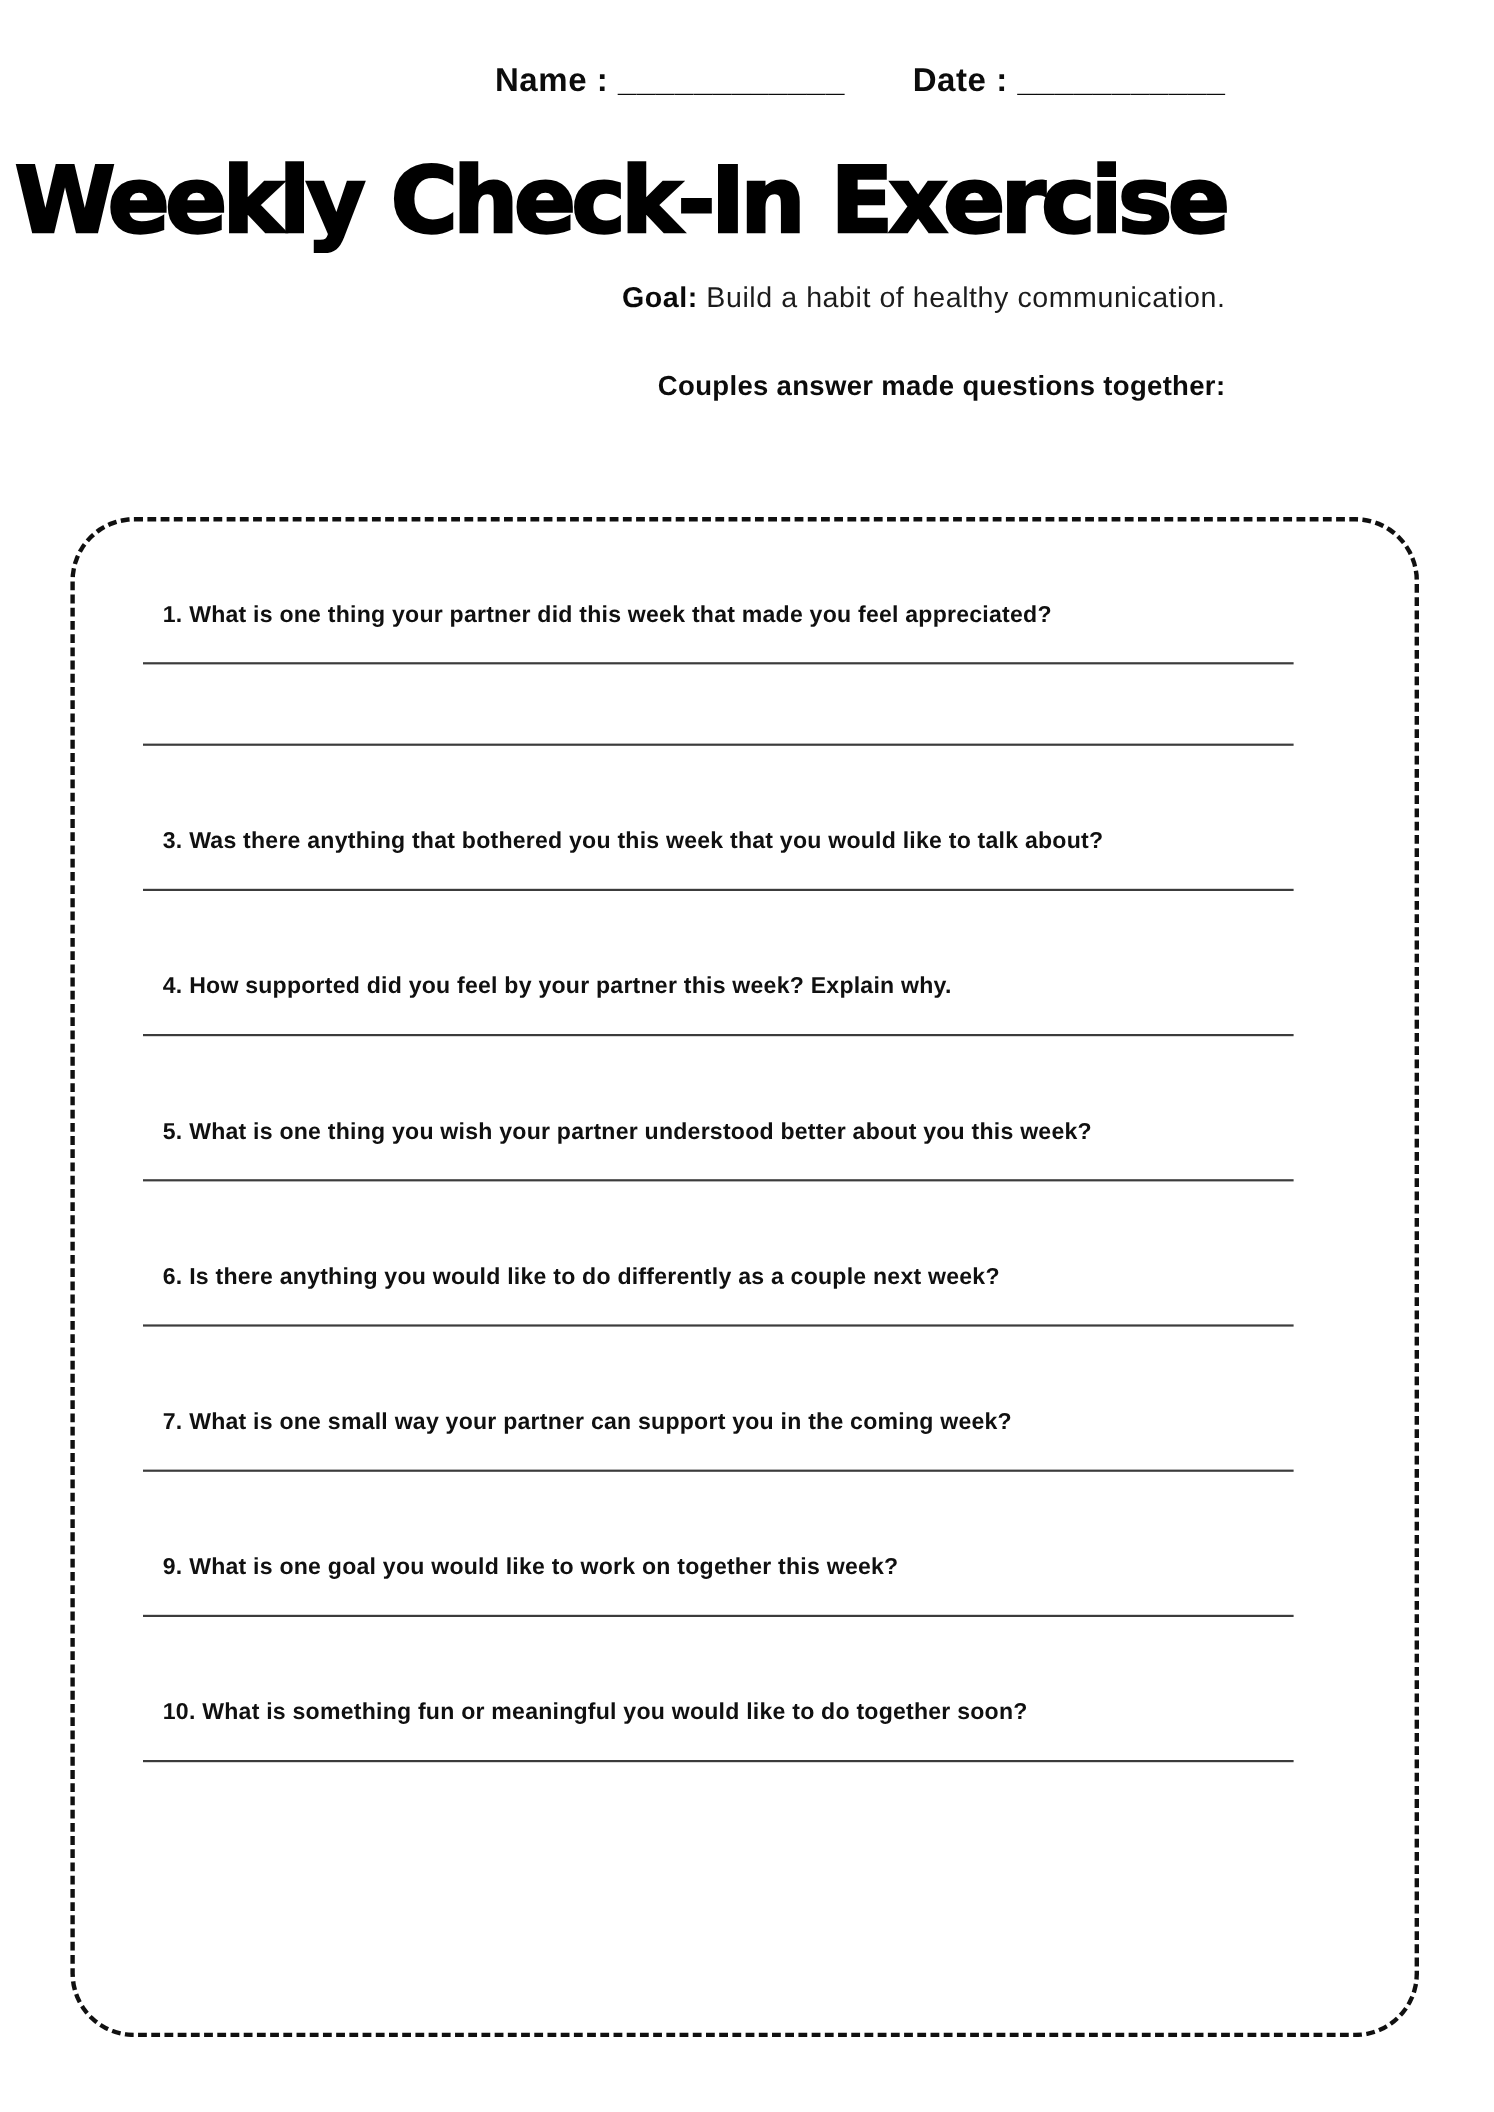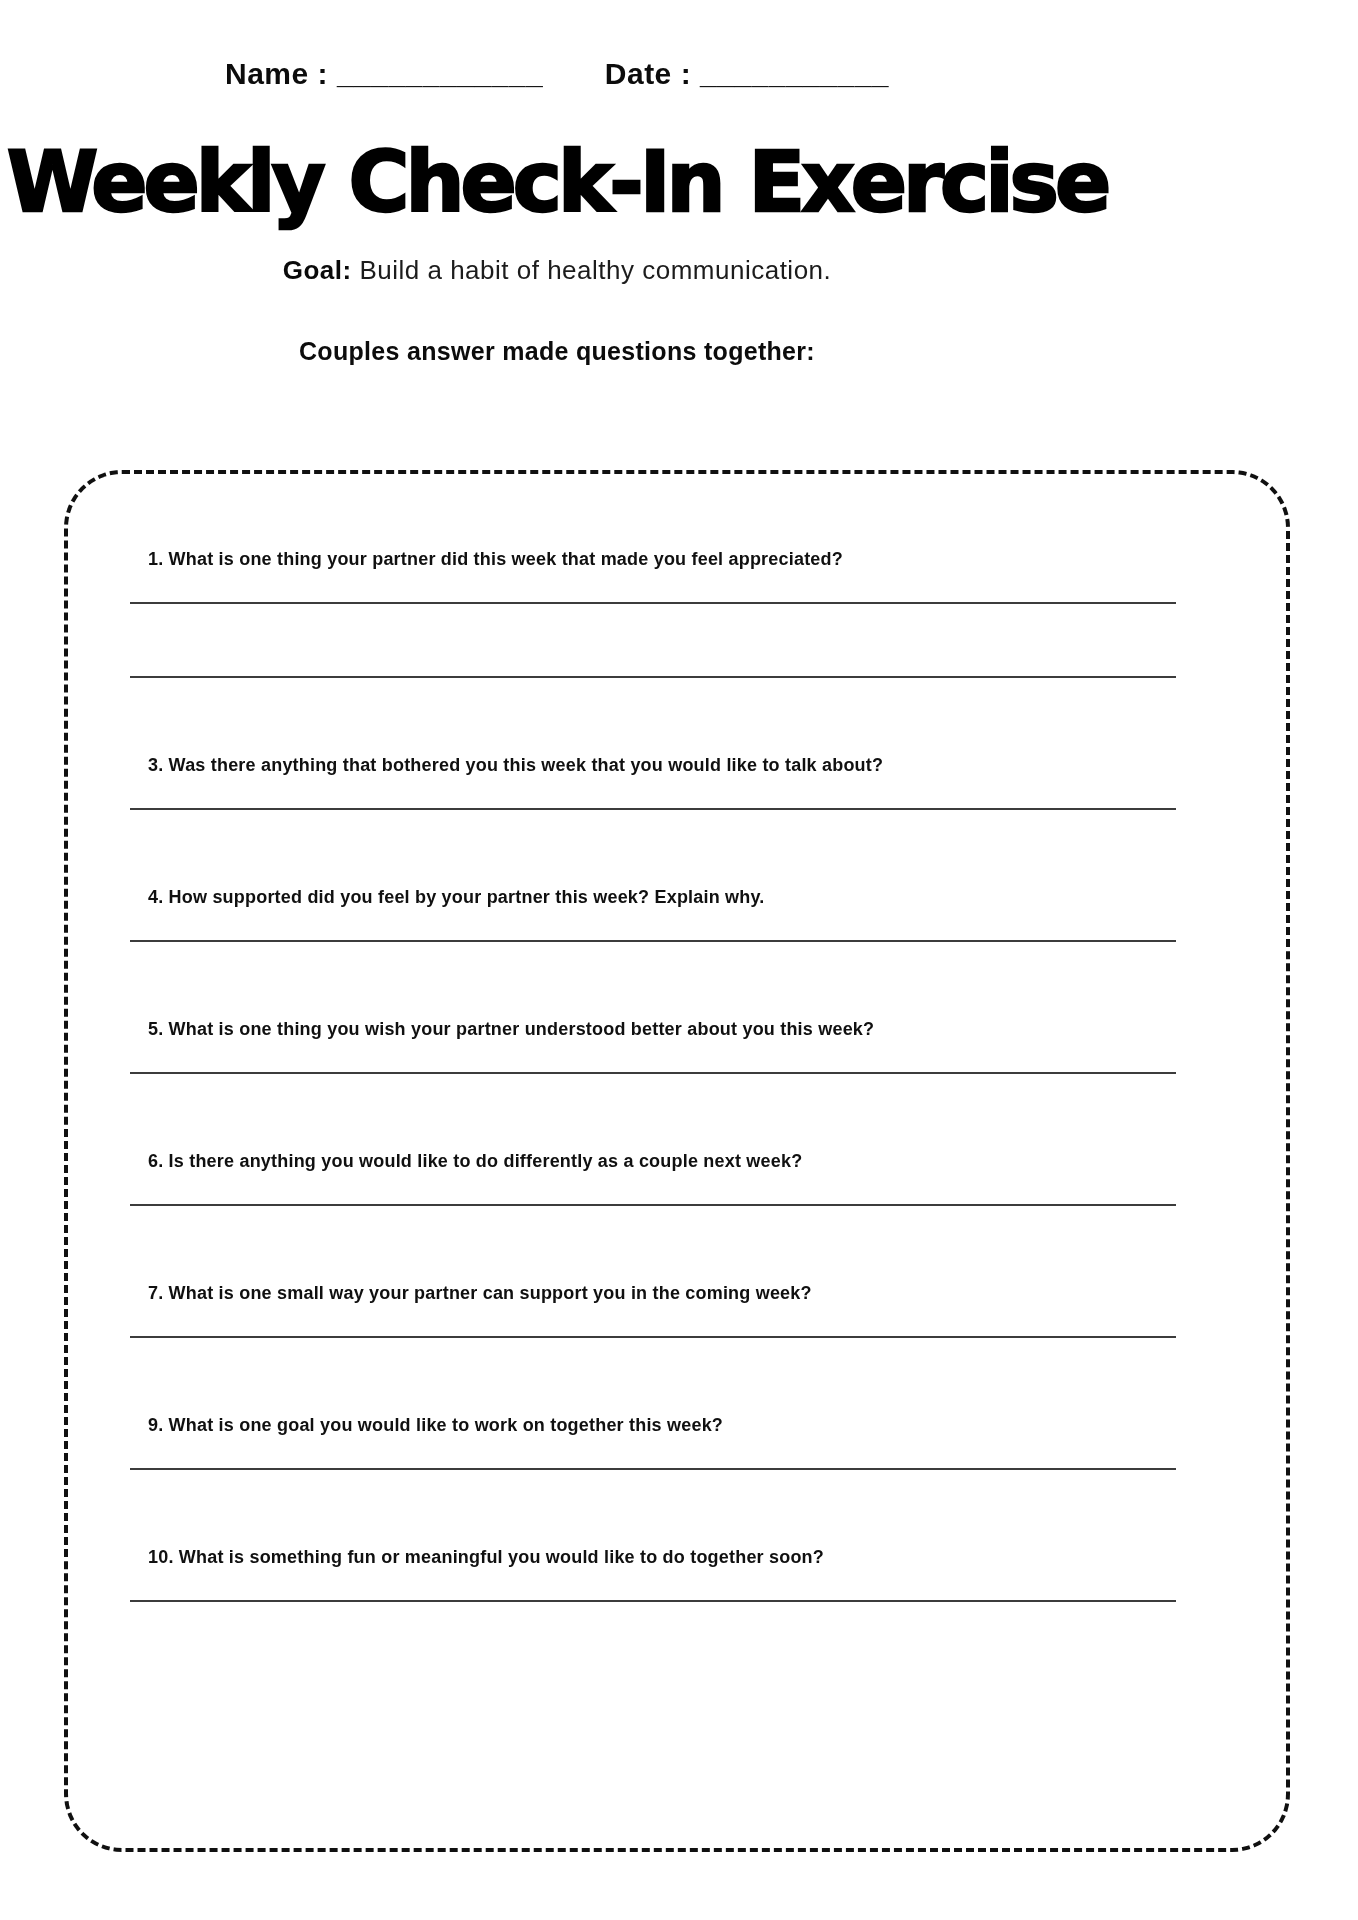--- a/index.html
+++ b/index.html
@@ -10,21 +10,21 @@
     height: 1920px;
     background: #ffffff;
     font-family: "Liberation Sans", sans-serif;
     color: #111111;
     overflow: hidden;
   }
   
   .top-block {
     width: 1114px;
     padding-top: 56px;
-    text-align: center;
+    text-align: right;
   }
   .name-date-row {
     font-size: 30px;
     line-height: 36px;
     font-weight: bold;
     color: #0c0c0c;
     letter-spacing: 0.5px;
   }
   .name-date-row .gap { display: inline-block; width: 44px; }
   .blank { font-weight: bold; }
@@ -62,21 +62,21 @@
     top: 470px;
     width: 1226px;
     height: 1382px;
     border: 4px dashed #101010;
     border-radius: 58px;
     padding: 70px 56px 0 80px;
   }
   .q { margin-bottom: 72px; }
   .q:last-child { margin-bottom: 0; }
   .q-text {
-    font-size: 18px;
+    font-size: 21px;
     line-height: 30px;
     font-weight: bold;
     color: #101010;
     letter-spacing: 0.2px;
   }
   .q-line {
     margin-top: 28px;
     margin-left: -18px;
     width: 1046px;
     border-bottom: 2px solid #3c3c3c;

